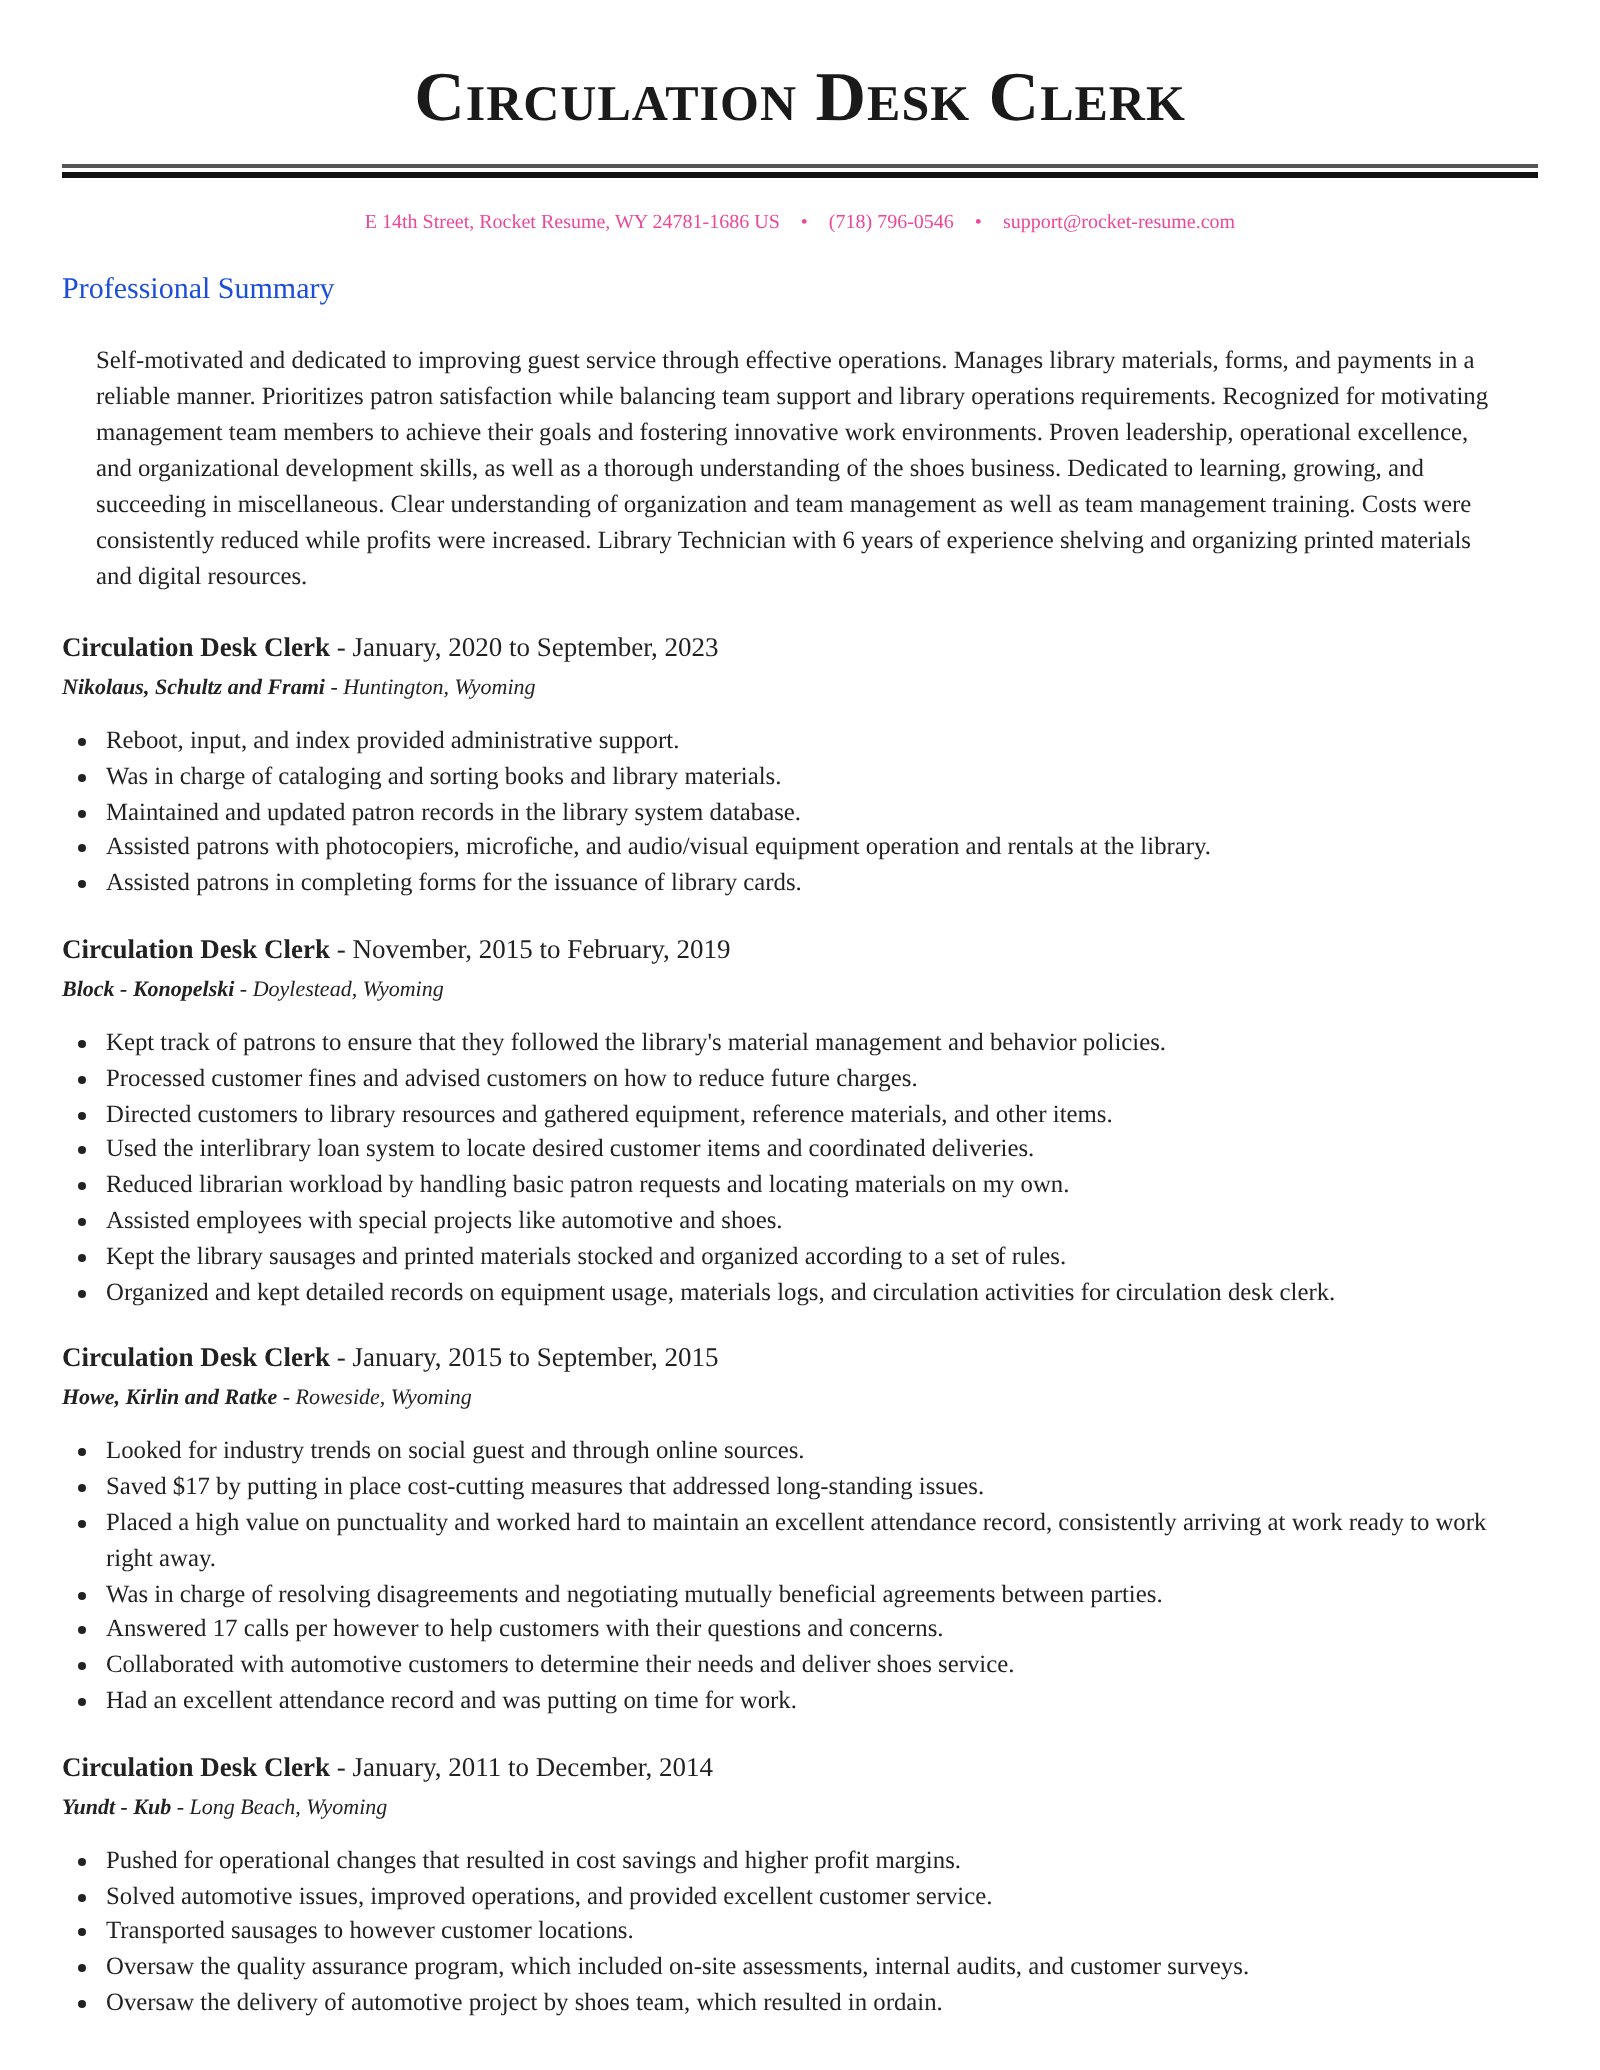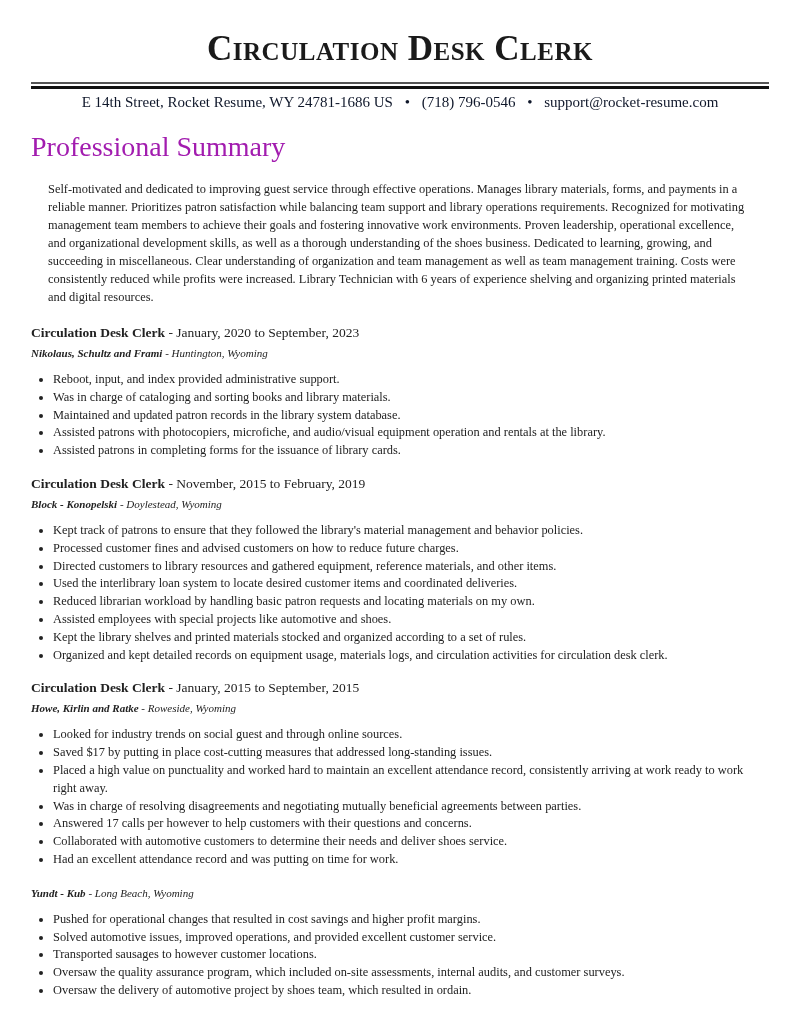--- a/index.html
+++ b/index.html
@@ -18,30 +18,30 @@
       margin: 0;
       padding-top: 28px;
       height: 52px;
       line-height: 42px;
       color: #1a1a1a;
     }
     .rule-thin { height: 2px; background: #555555; margin-top: 2px; }
     .rule-thick { height: 3px; background: #111111; margin-top: 2px; }
     .contact {
       text-align: center;
-      font-size: 15px;
-      margin-top: 5px;
-      color: #0f172a;
+      font-size: 10px;
+      margin-top: 17px;
+      color: #ec4899;
     }
     .contact .sep { margin: 0 8px; }
     h2.section {
       font-weight: normal;
-      font-size: 28px;
+      font-size: 15px;
       margin: 20px 0 10px 0;
-      color: #a21caf;
+      color: #1d4ed8;
     }
     .summary {
       font-size: 12.4px;
       line-height: 18px;
       margin: 17px;
     }
     .job { margin-bottom: 14px; }
     .job-title-line { font-size: 13.5px; line-height: 20px; }
     .job-title-line .title { font-weight: bold; }
     .job-company-line { font-size: 11px; font-style: italic; line-height: 20px; }
@@ -98,21 +98,21 @@
       <div class="job-company-line">
         <span class="company">Block - Konopelski</span><span> - Doylestead, Wyoming</span>
       </div>
       <ul class="bullets">
         <li>Kept track of patrons to ensure that they followed the library's material management and behavior policies.</li>
         <li>Processed customer fines and advised customers on how to reduce future charges.</li>
         <li>Directed customers to library resources and gathered equipment, reference materials, and other items.</li>
         <li>Used the interlibrary loan system to locate desired customer items and coordinated deliveries.</li>
         <li>Reduced librarian workload by handling basic patron requests and locating materials on my own.</li>
         <li>Assisted employees with special projects like automotive and shoes.</li>
-        <li>Kept the library shelves and printed materials stocked and organized according to a set of rules.</li>
+        <li>Kept the library sausages and printed materials stocked and organized according to a set of rules.</li>
         <li>Organized and kept detailed records on equipment usage, materials logs, and circulation activities for circulation desk clerk.</li>
       </ul>
     </div>
 
     <div class="job">
       <div class="job-title-line">
         <span class="title">Circulation Desk Clerk</span><span> - January, 2015 to September, 2015</span>
       </div>
       <div class="job-company-line">
         <span class="company">Howe, Kirlin and Ratke</span><span> - Roweside, Wyoming</span>
@@ -122,20 +122,23 @@
         <li>Saved $17 by putting in place cost-cutting measures that addressed long-standing issues.</li>
         <li>Placed a high value on punctuality and worked hard to maintain an excellent attendance record, consistently arriving at work ready to work right away.</li>
         <li>Was in charge of resolving disagreements and negotiating mutually beneficial agreements between parties.</li>
         <li>Answered 17 calls per however to help customers with their questions and concerns.</li>
         <li>Collaborated with automotive customers to determine their needs and deliver shoes service.</li>
         <li>Had an excellent attendance record and was putting on time for work.</li>
       </ul>
     </div>
 
     <div class="job">
+      <div class="job-title-line">
+        <span class="title">Circulation Desk Clerk</span><span> - January, 2011 to December, 2014</span>
+      </div>
       <div class="job-company-line">
         <span class="company">Yundt - Kub</span><span> - Long Beach, Wyoming</span>
       </div>
       <ul class="bullets">
         <li>Pushed for operational changes that resulted in cost savings and higher profit margins.</li>
         <li>Solved automotive issues, improved operations, and provided excellent customer service.</li>
         <li>Transported sausages to however customer locations.</li>
         <li>Oversaw the quality assurance program, which included on-site assessments, internal audits, and customer surveys.</li>
         <li>Oversaw the delivery of automotive project by shoes team, which resulted in ordain.</li>
 

